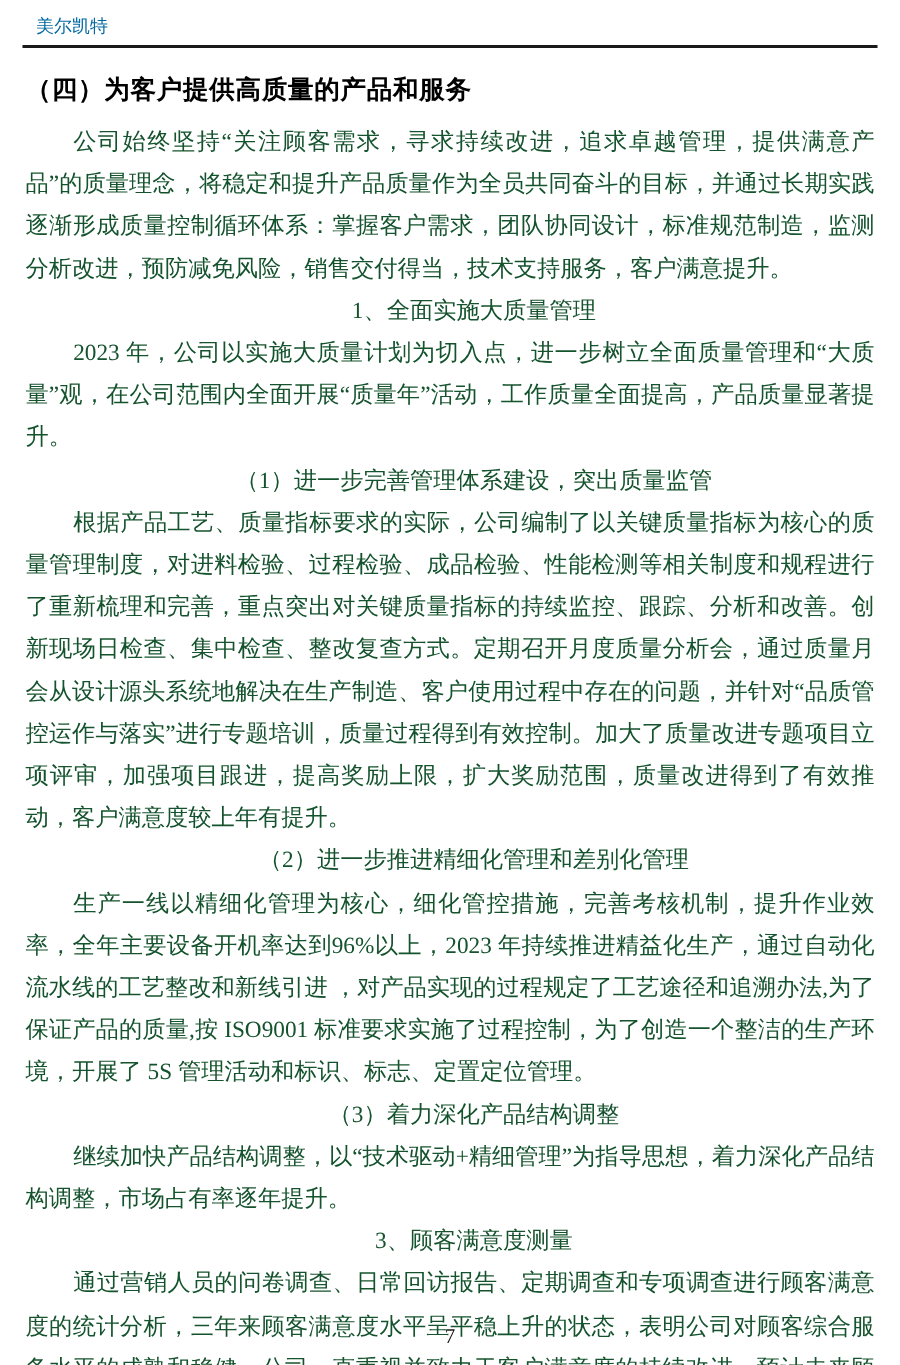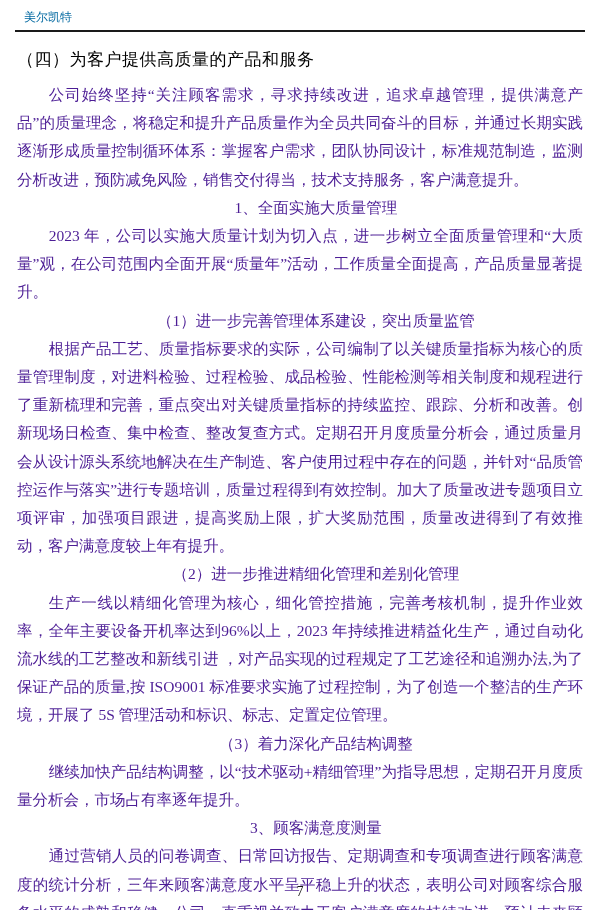--- a/index.html
+++ b/index.html
@@ -43,31 +43,31 @@
     letter-spacing: 2px;
   }
   .header-rule {
     border-bottom: 2px solid #1a1a1a;
     margin: 2px -2px 0 -2px;
   }
   
   .content { margin-top: 16px; }
   .section-title {
     font-family: "Liberation Sans", "DejaVu Sans", sans-serif;
-    font-weight: normal;
+    font-weight: bold;
     font-size: 17px;
     color: #000000;
     letter-spacing: 0.5px;
     margin: 2px 0 10px 0;
   }
   .para, .subhead {
     font-size: 15.5px;
     line-height: 28.2px;
     text-indent: 2.05em;
-    color: #4c1d95;
+    color: #14532d;
   }
   .para { text-align: justify; }
   .subhead { text-align: center; }
   
   .footer {
     position: absolute;
     bottom: 10px;
     left: 0;
     width: 600px;
     text-align: center;
@@ -93,21 +93,21 @@
     <div class="section-title">（四）为客户提供高质量的产品和服务</div>
 
     <p class="para">公司始终坚持“关注顾客需求，寻求持续改进，追求卓越管理，提供满意产品”的质量理念，将稳定和提升产品质量作为全员共同奋斗的目标，并通过长期实践逐渐形成质量控制循环体系：掌握客户需求，团队协同设计，标准规范制造，监测分析改进，预防减免风险，销售交付得当，技术支持服务，客户满意提升。</p>
     <p class="subhead">1、全面实施大质量管理</p>
     <p class="para">2023 年，公司以实施大质量计划为切入点，进一步树立全面质量管理和“大质量”观，在公司范围内全面开展“质量年”活动，工作质量全面提高，产品质量显著提升。</p>
     <p class="subhead">（1）进一步完善管理体系建设，突出质量监管</p>
     <p class="para">根据产品工艺、质量指标要求的实际，公司编制了以关键质量指标为核心的质量管理制度，对进料检验、过程检验、成品检验、性能检测等相关制度和规程进行了重新梳理和完善，重点突出对关键质量指标的持续监控、跟踪、分析和改善。创新现场日检查、集中检查、整改复查方式。定期召开月度质量分析会，通过质量月会从设计源头系统地解决在生产制造、客户使用过程中存在的问题，并针对“品质管控运作与落实”进行专题培训，质量过程得到有效控制。加大了质量改进专题项目立项评审，加强项目跟进，提高奖励上限，扩大奖励范围，质量改进得到了有效推动，客户满意度较上年有提升。</p>
     <p class="subhead">（2）进一步推进精细化管理和差别化管理</p>
     <p class="para">生产一线以精细化管理为核心，细化管控措施，完善考核机制，提升作业效率，全年主要设备开机率达到96%以上，2023 年持续推进精益化生产，通过自动化流水线的工艺整改和新线引进 ，对产品实现的过程规定了工艺途径和追溯办法,为了保证产品的质量,按 ISO9001 标准要求实施了过程控制，为了创造一个整洁的生产环境，开展了 5S 管理活动和标识、标志、定置定位管理。</p>
     <p class="subhead">（3）着力深化产品结构调整</p>
-    <p class="para">继续加快产品结构调整，以“技术驱动+精细管理”为指导思想，定期召开月度质量分析会，市场占有率逐年提升。</p>
+    <p class="para">继续加快产品结构调整，以“技术驱动+精细管理”为指导思想，着力深化产品结构调整，市场占有率逐年提升。</p>
     <p class="subhead">3、顾客满意度测量</p>
     <p class="para">通过营销人员的问卷调查、日常回访报告、定期调查和专项调查进行顾客满意度的统计分析，三年来顾客满意度水平呈平稳上升的状态，表明公司对顾客综合服务水平的成熟和稳健。公司一直重视并致力于客户满意度的持续改进，预计未来顾客满意度将继续保持向上的</p>
   </div>
 
   <div class="footer">
     <span class="page-number">7</span>
   </div>
 
 </div>
 

